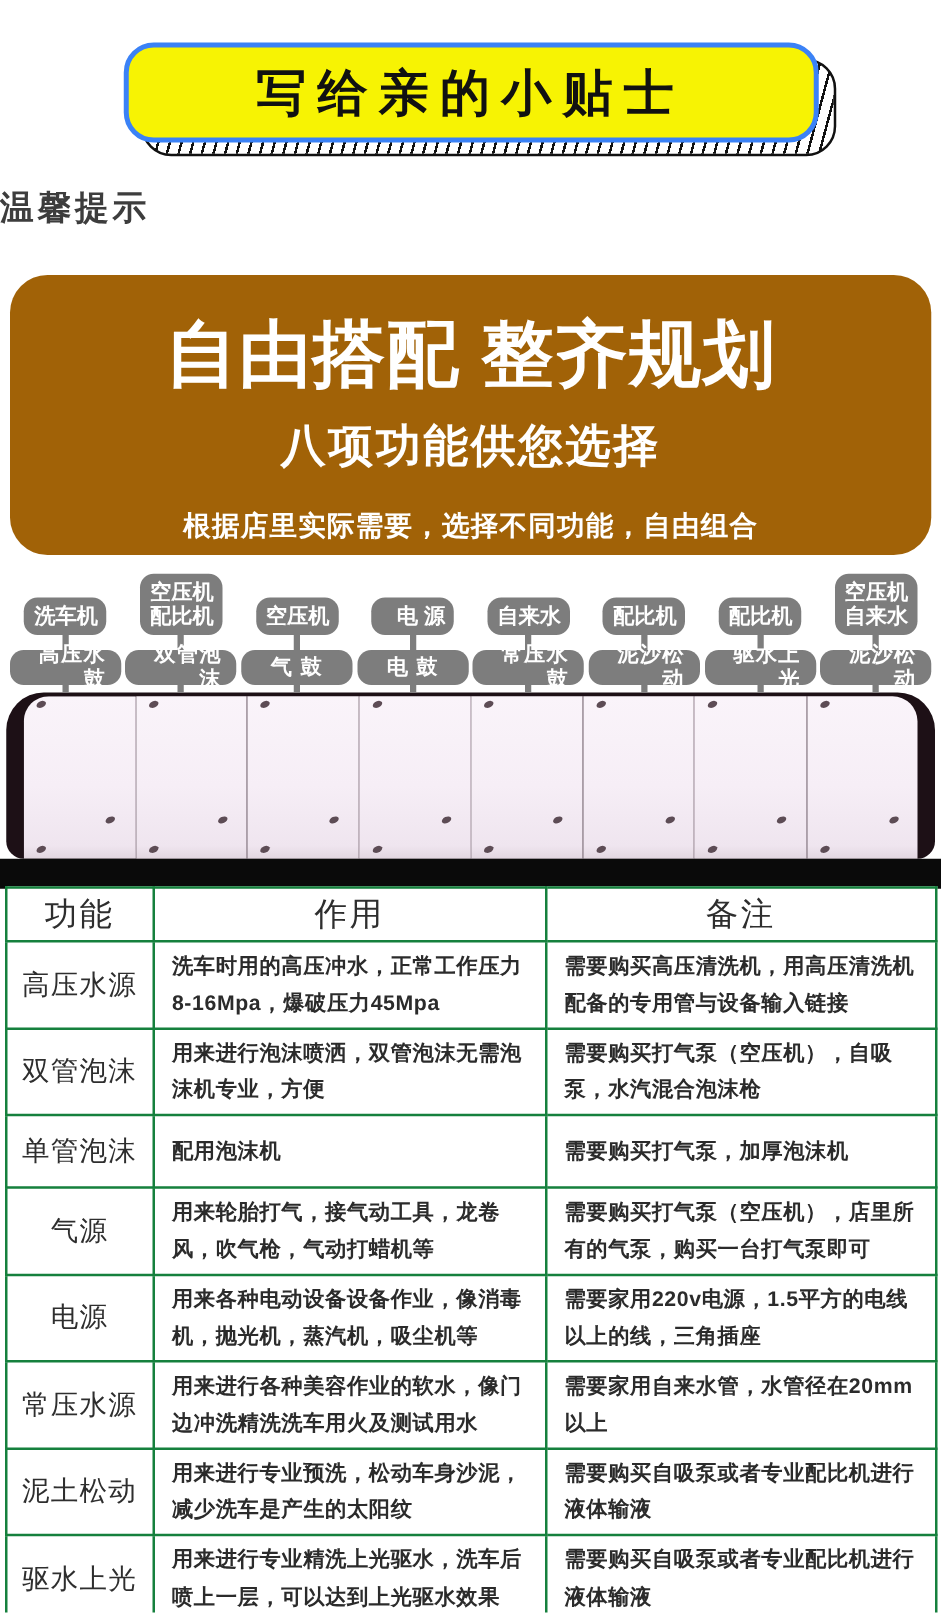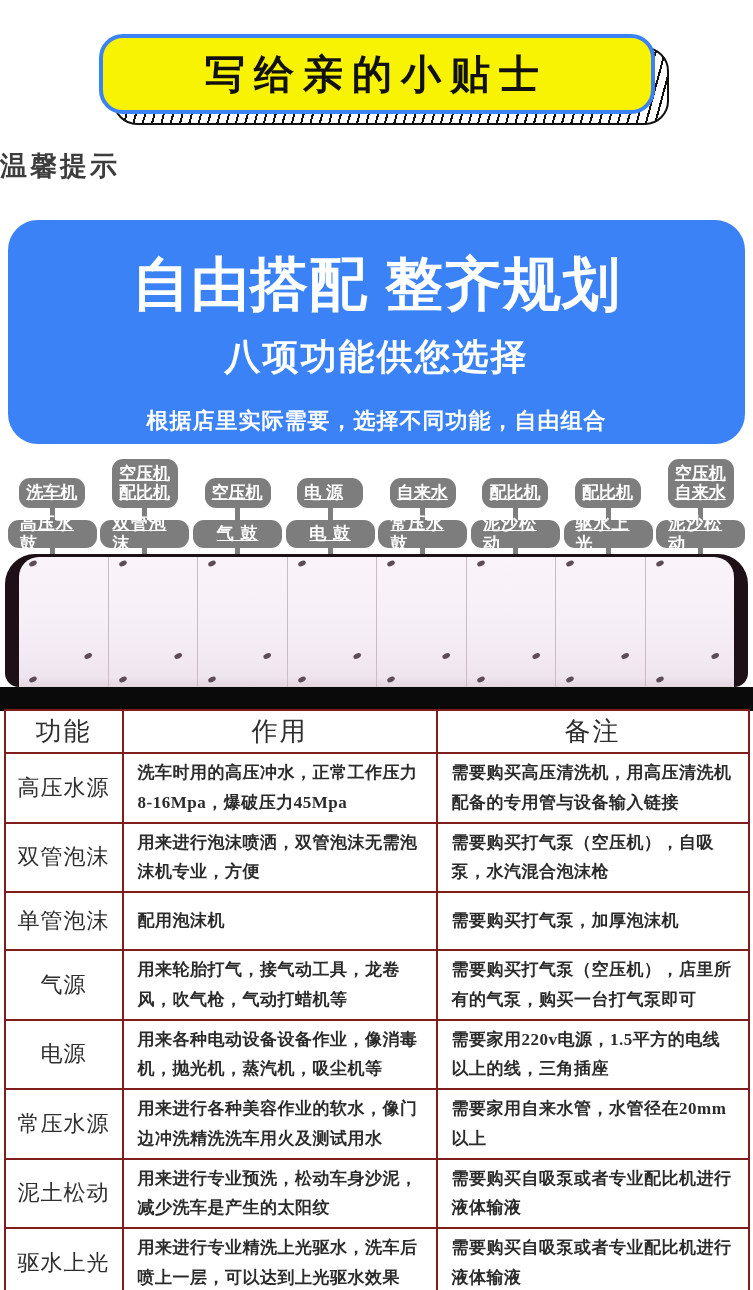--- a/index.html
+++ b/index.html
@@ -25,34 +25,34 @@
   }
 
   
   .reminder {
     text-align:left; margin-top:32px;
     font-size:27px; font-weight:700; color:#3d3d3d; letter-spacing:3px;
   }
 
   
   .hero {
-    margin:36px 8px 0; background:#3b82f6; border-radius:30px;
+    margin:36px 8px 0; background:#a16207; border-radius:30px;
     color:#fff; text-align:center; padding:34px 10px 36px; height:224px;
   }
   .hero-title  { font-size:58px; font-weight:800; letter-spacing:1px; line-height:1.05; }
   .hero-subtitle { font-size:36px; font-weight:700; margin-top:18px; letter-spacing:2px; }
   .hero-note { font-size:22px; font-weight:700; margin-top:24px; letter-spacing:1px; }
 
   
   .connectors { display:flex; margin:12px 6px 0; height:98px; }
   .pair { flex:1; display:flex; flex-direction:column; align-items:center; min-width:0; }
   .top-slot { height:52px; display:flex; align-items:flex-end; }
   .badge {
-    background:#7d7d7d; color:#fff; font-weight:700; text-align:left;
-    border-radius:11px; line-height:1.15;text-decoration:underline;
+    background:#7d7d7d; color:#fff; font-weight:700; text-align:right;
+    border-radius:11px; line-height:1.15;
   }
   .badge.top { font-size:17px; padding:5px 7px; white-space:pre-line; min-width:66px; }
   .connector-line { width:5px; height:12px; background:#7d7d7d; }
   .badge.bottom {
     font-size:17px; padding:5px 12px; width:96%; height:28px;
     display:flex; align-items:center; justify-content:center; letter-spacing:1px;
   }
   .stub { width:5px; height:6px; background:#7d7d7d; }
 
   
@@ -76,21 +76,21 @@
   }
   .panel::before { top:4px; }
   .panel::after  { bottom:5px; }
   .machine-base { height:24px; background:#0a0a0a; width:753px; }
 
   
   .spec-table {
     width:744px; margin:-2px auto 0; border-collapse:collapse; table-layout:fixed;
     background:#fff;
   }
-  .spec-table th, .spec-table td { border:2px solid #7f1d1d; vertical-align:middle;font-family:Liberation Serif, serif; }
+  .spec-table th, .spec-table td { border:2px solid #15803d; vertical-align:middle; }
   .spec-table th {
     font-size:26px; font-weight:400; color:#2e2e2e; padding:3px 2px;
     letter-spacing:2px; text-align:center; height:37px;
   }
   td.fn {
     font-size:22px; font-weight:400; color:#2e2e2e; text-align:center;
     letter-spacing:1px; padding:13px 2px;
   }
   td.effect, td.note {
     font-size:17px; font-weight:600; color:#2b2b2b;

